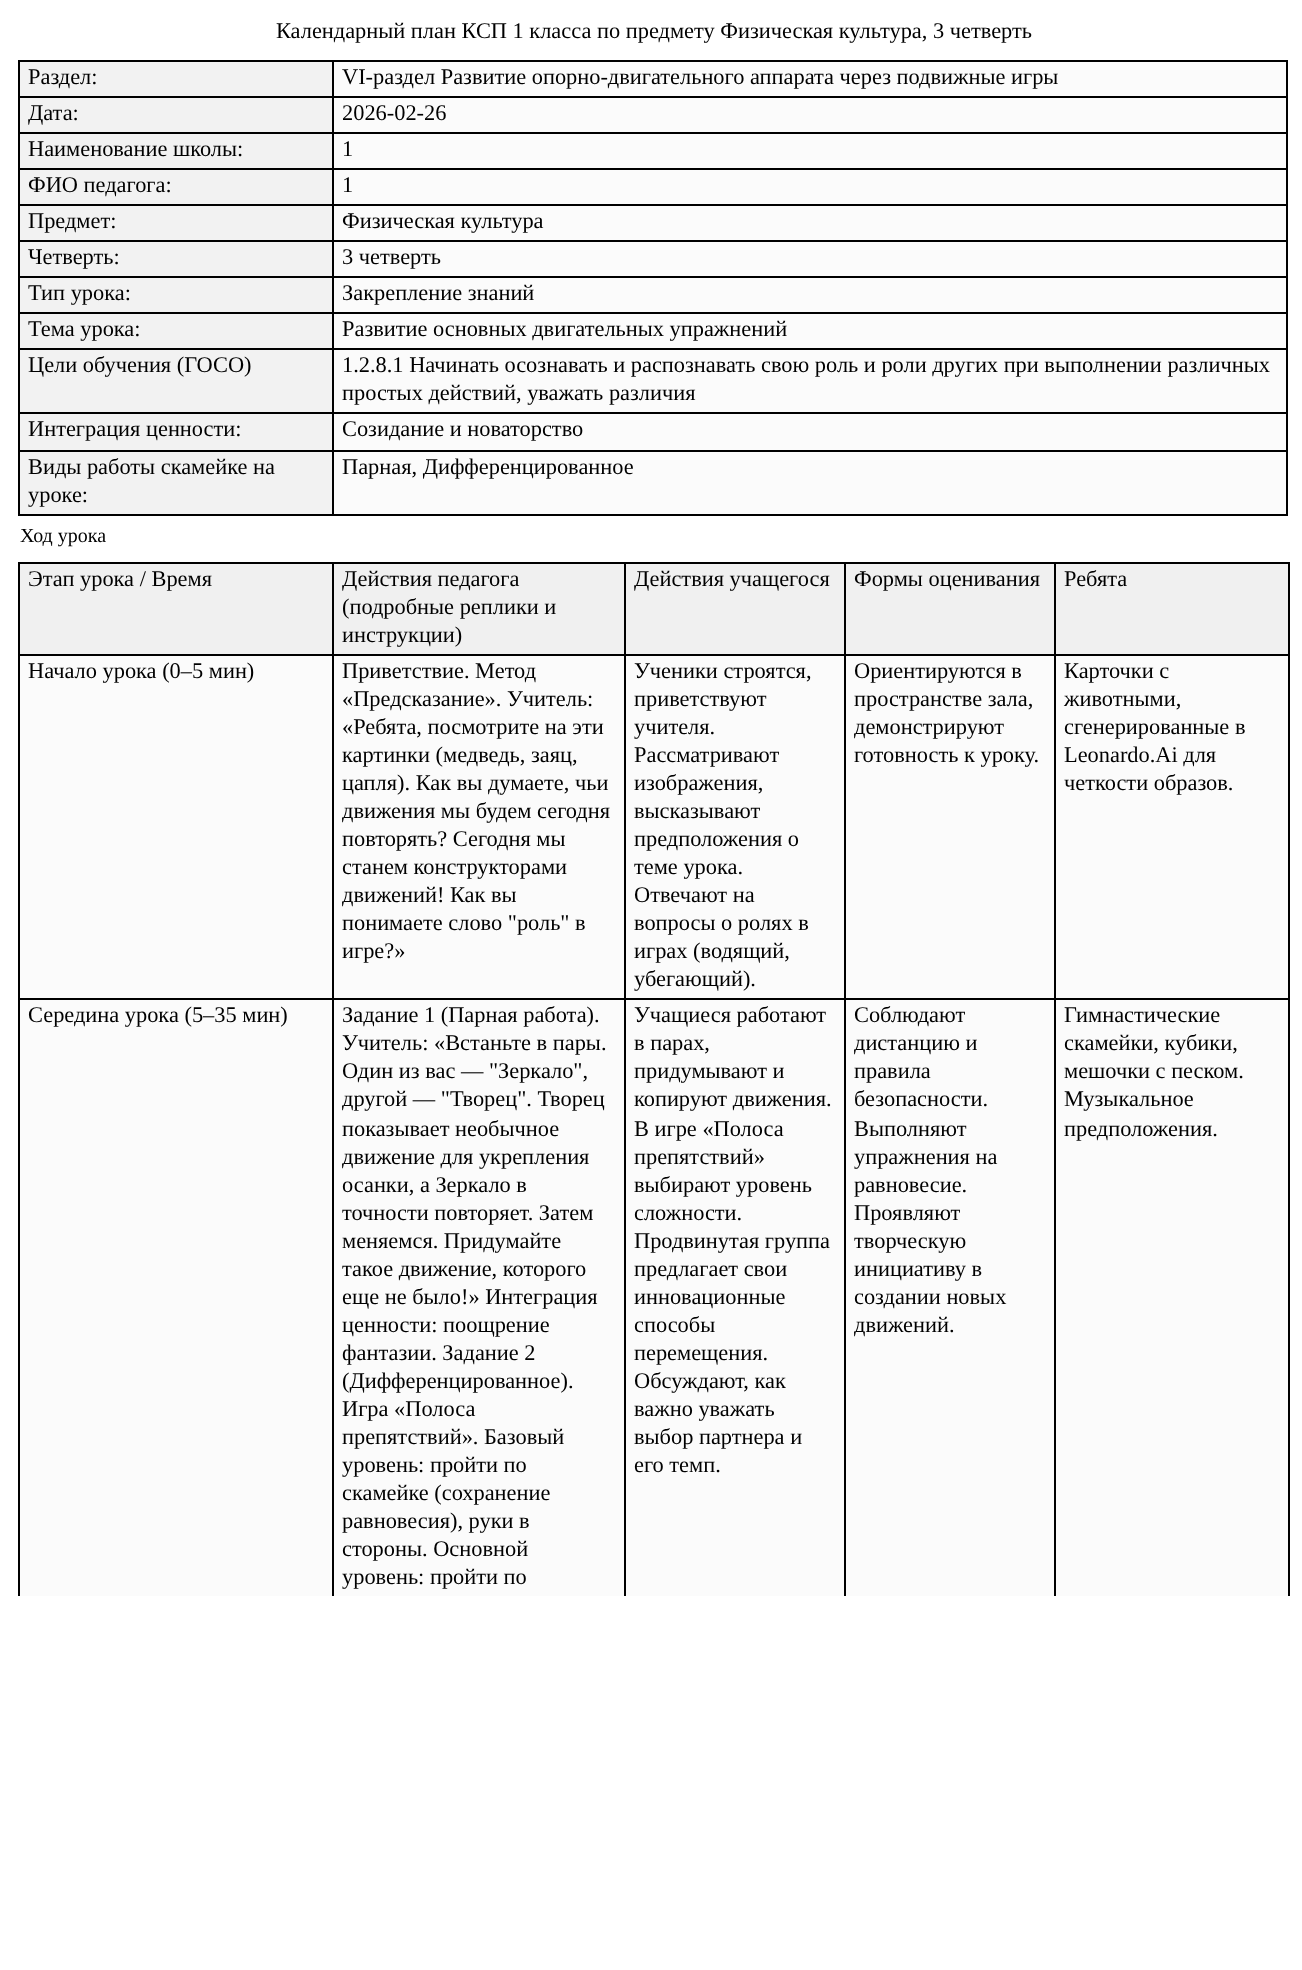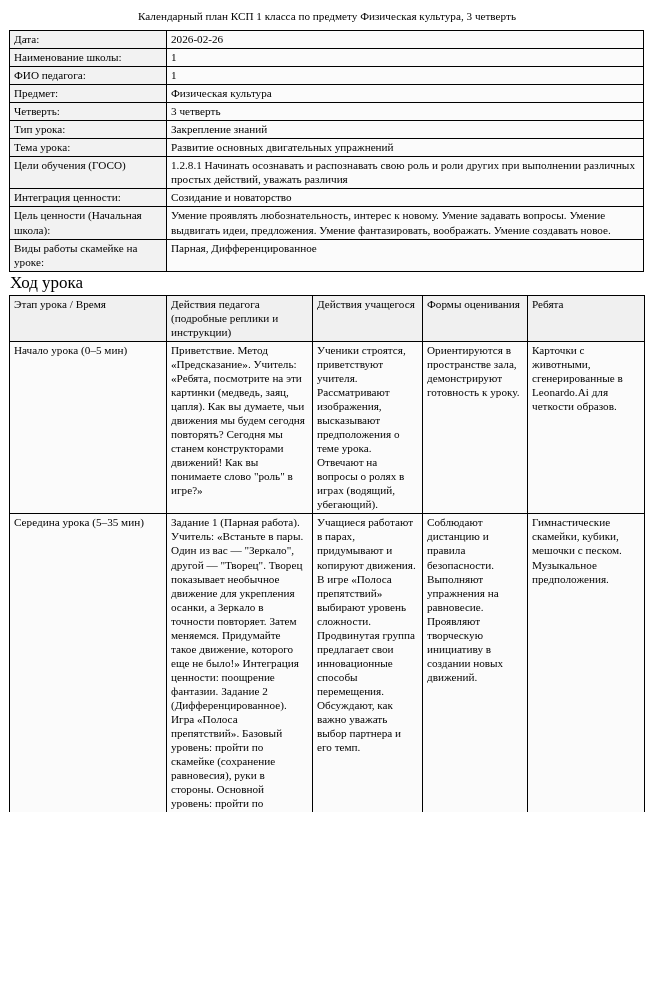--- a/index.html
+++ b/index.html
@@ -48,21 +48,21 @@
     hyphens: none;
   }
   .meta td.label {
     width: 157px;
     background: #f2f2f2;
   }
   .meta td.value {
     background: #fbfbfb;
   }
   .section-label {
-    font-size: 17px;
+    font-size: 10px;
     line-height: 15px;
     margin: 3px 0 5px 1px;
   }
   table.flow th {
     background: #f0f0f0;
     margin-top: 48px;
   }
   table.flow td {
     background: #fbfbfb;
   }
@@ -82,20 +82,24 @@
 <div class="page">
 
   <div class="doc-title">Календарный план КСП 1 класса по предмету Физическая культура, 3 четверть</div>
 
   <table class="meta">
     <colgroup>
         <col style="width:157px">
         <col>
       </colgroup>
     <tbody>
+      <tr>
+        <td class="label">Раздел:</td>
+        <td class="value">VI-раздел Развитие опорно-двигательного аппарата через подвижные игры</td>
+      </tr>
       <tr>
         <td class="label">Дата:</td>
         <td class="value">2026-02-26</td>
       </tr>
       <tr>
         <td class="label">Наименование школы:</td>
         <td class="value">1</td>
       </tr>
       <tr>
         <td class="label">ФИО педагога:</td>
@@ -117,24 +121,20 @@
         <td class="label">Тема урока:</td>
         <td class="value">Развитие основных двигательных упражнений</td>
       </tr>
       <tr>
         <td class="label">Цели обучения (ГОСО)</td>
         <td class="value">1.2.8.1 Начинать осознавать и распознавать свою роль и роли других при выполнении различных простых действий, уважать различия</td>
       </tr>
       <tr>
         <td class="label">Интеграция ценности:</td>
         <td class="value">Созидание и новаторство</td>
-      </tr>
-      <tr>
-        <td class="label">Цель ценности (Начальная школа):</td>
-        <td class="value">Умение проявлять любознательность, интерес к новому. Умение задавать вопросы. Умение выдвигать идеи, предложения. Умение фантазировать, воображать. Умение создавать новое.</td>
       </tr>
       <tr>
         <td class="label">Виды работы скамейке на уроке:</td>
         <td class="value">Парная, Дифференцированное</td>
       </tr>
     </tbody>
   </table>
 
   <div class="section-label">Ход урока</div>
 

